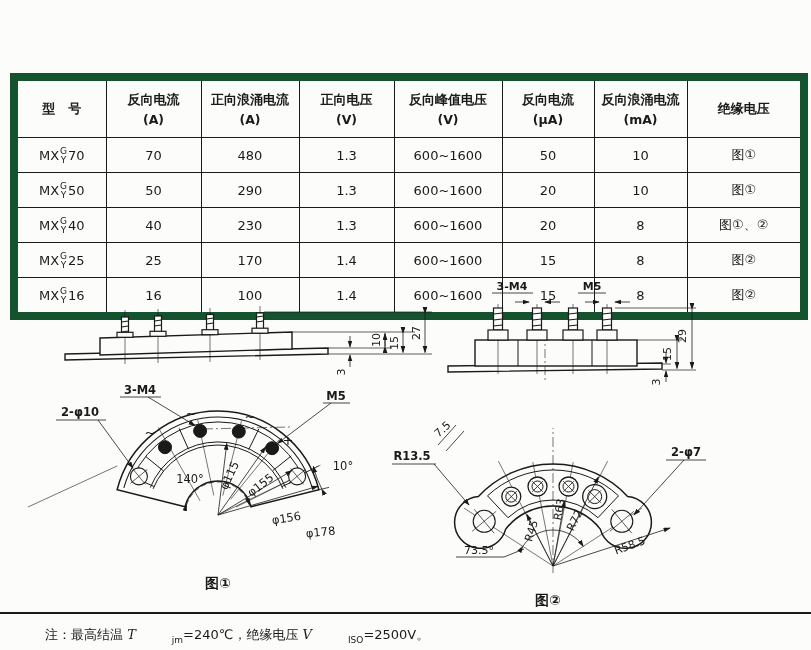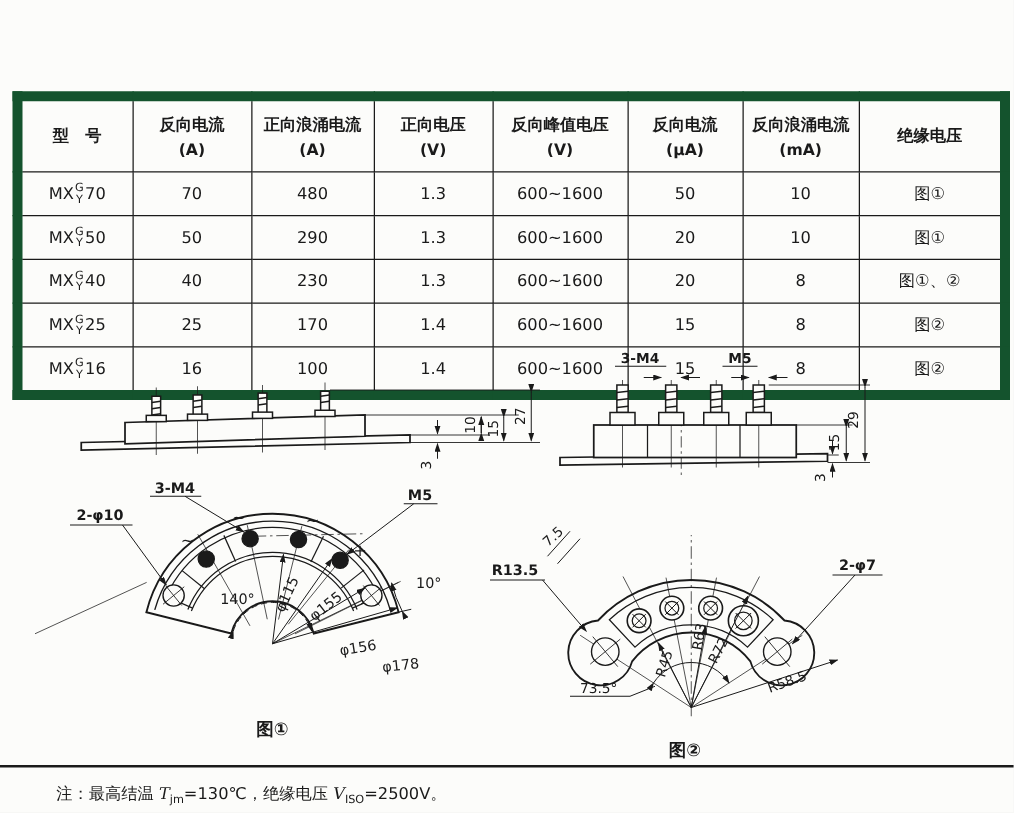--- a/index.html
+++ b/index.html
@@ -42,21 +42,21 @@
   }
   .drw{position:absolute;}
   svg text{fill:#1a1a1a;}
   .note{
     position:absolute;left:0;top:612px;width:811px;
     border-top:2.5px solid #1a1a1a;
     font-size:13px;
   }
   .note-inner{margin:12px 0 0 45px;}
   .svar{font-family:"DejaVu Serif","Liberation Serif",serif;font-style:italic;}
-  sub{font-size:9px;}
+  sub{font-size:9px;margin-left:36px;}
 </style>
 </head>
 <body>
 
 <div class="page">
 
 
   <table class="params">
     <colgroup>
       <col style="width:92px">
@@ -537,17 +537,17 @@
       <text x="175" y="112" text-anchor="middle" transform="rotate(-80 175 112)">R63</text>
       <text x="190" y="124" text-anchor="middle" transform="rotate(-63 190 124)">R72</text>
       <text x="91" y="156" text-anchor="middle">73.5°</text>
       <text x="243" y="151" text-anchor="middle" transform="rotate(-20 243 151)">R58.5</text>
     </g>
     <text x="160" y="207" text-anchor="middle" font-size="14" font-weight="bold">图②</text>
   </svg>
 
   <div class="note">
     <div class="note-inner">
-      <span>注：</span><span>最高结温 </span><span class="svar">T</span><sub>jm</sub><span>=130℃，绝缘电压 </span><span class="svar">V</span><sub>ISO</sub><span>=2500V。</span>
+      <span>注：</span><span>最高结温 </span><span class="svar">T</span><sub>jm</sub><span>=240℃，绝缘电压 </span><span class="svar">V</span><sub>ISO</sub><span>=2500V。</span>
     </div>
   </div>
 
 </div>
 
 </body></html>

